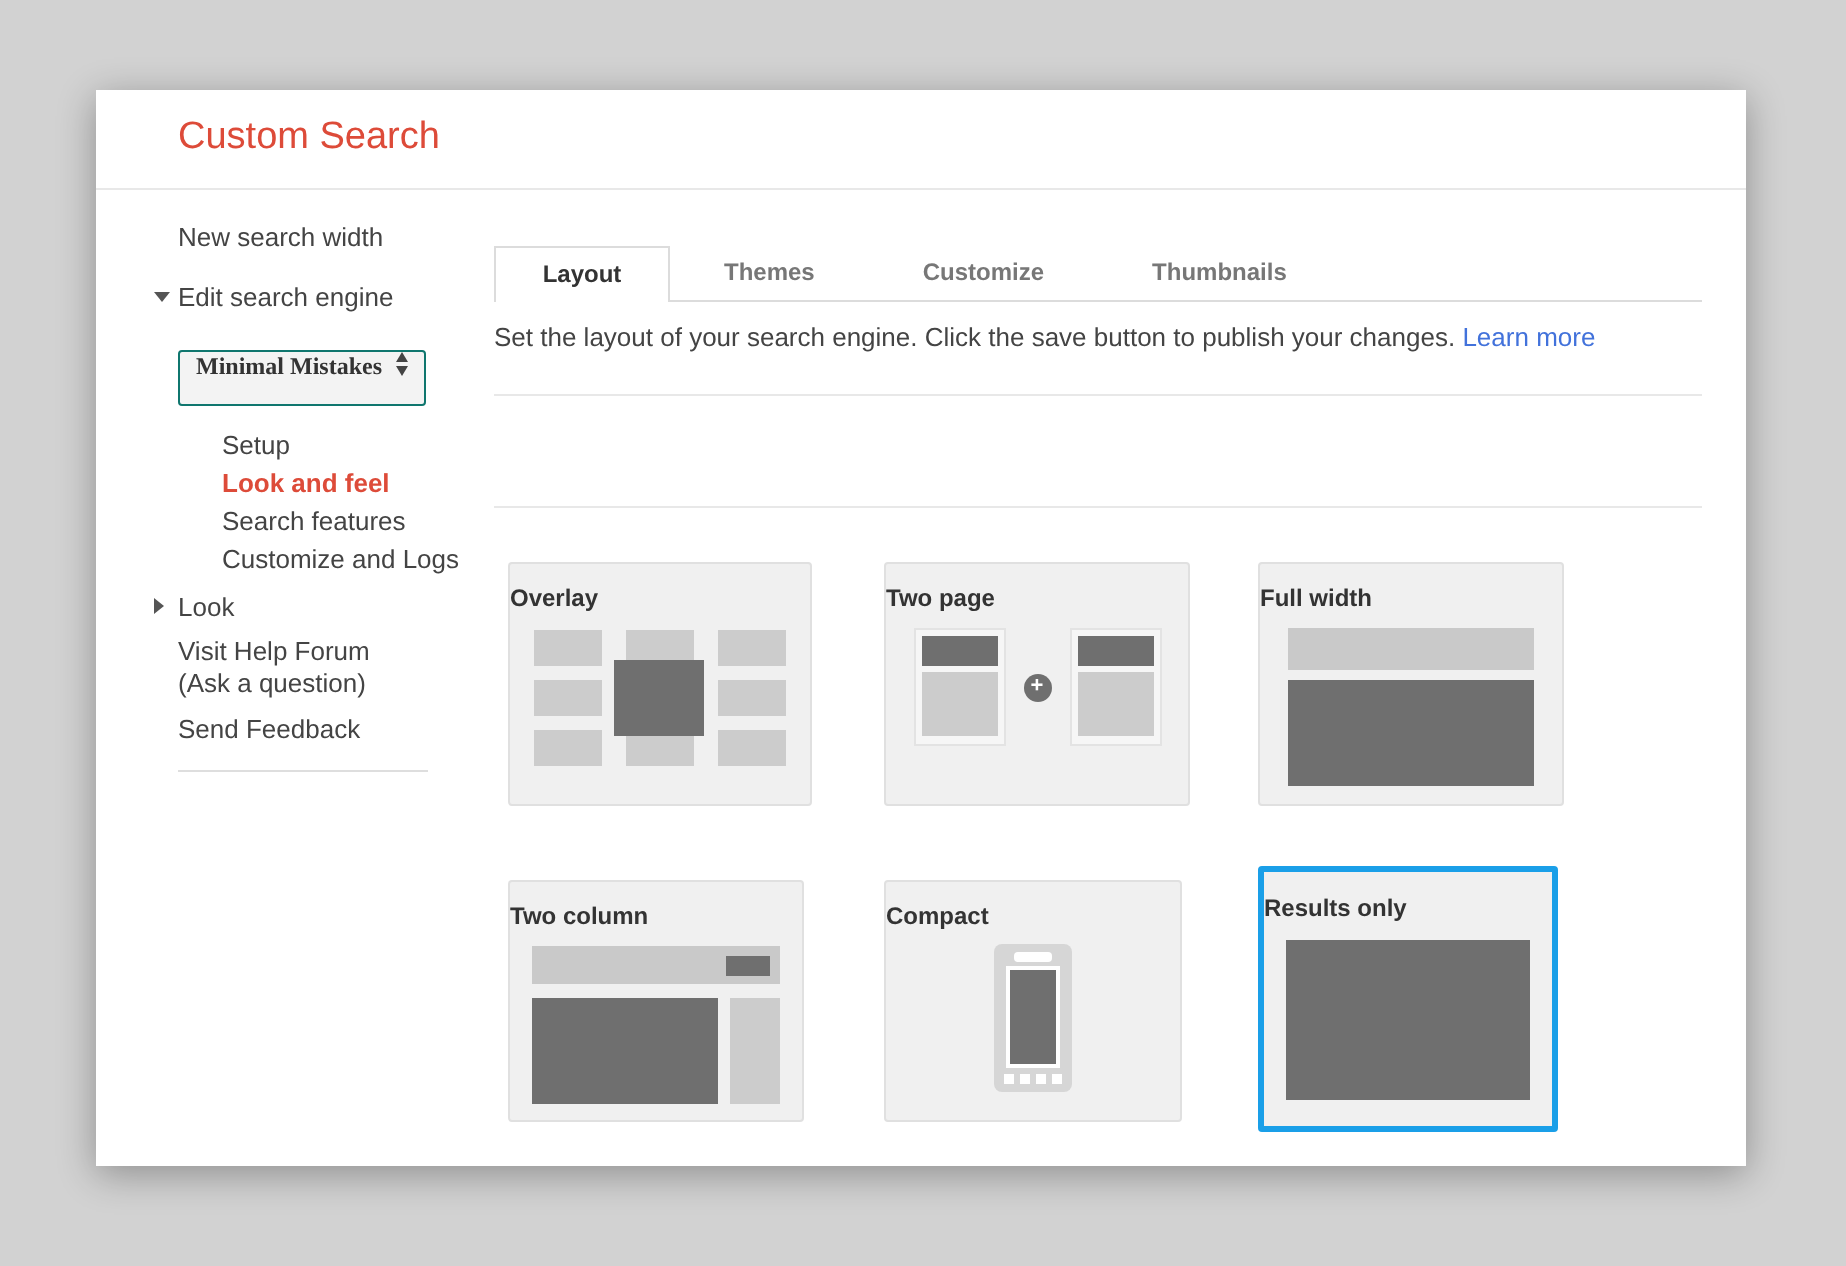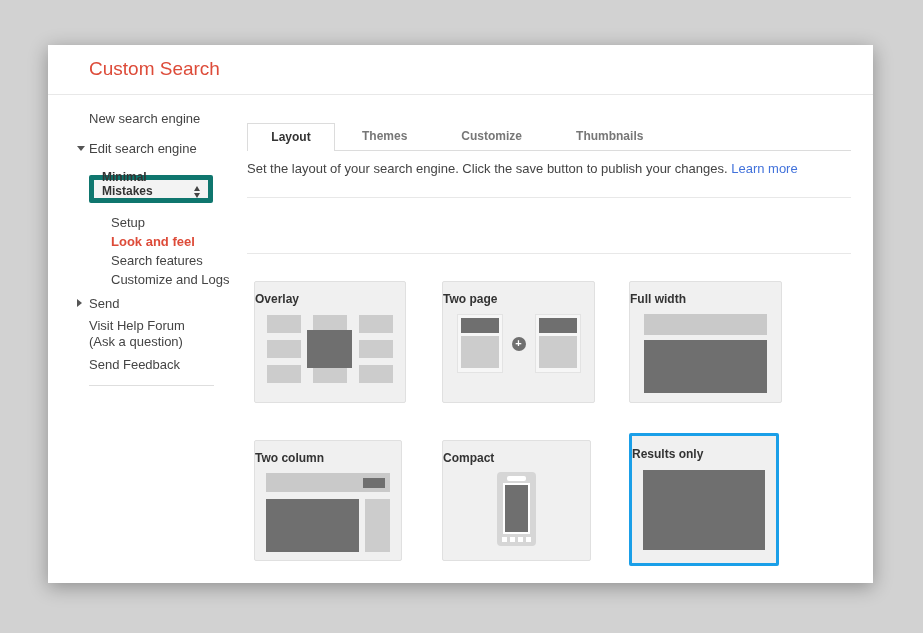--- a/index.html
+++ b/index.html
@@ -21,23 +21,23 @@
 
   
   .s-item { position:absolute; font-size:13px; color:#444; cursor:pointer; white-space:nowrap; }
   .nav-new  { left:41px; top:66px; }
   .nav-edit { left:41px; top:96px; }
   .tri { position:absolute; width:0; height:0; }
   .tri-down { left:29px; top:101px; border-left:4px solid transparent; border-right:4px solid transparent; border-top:5px solid #555; }
   .tri-right { left:29px; top:254px; border-top:4px solid transparent; border-bottom:4px solid transparent; border-left:5px solid #555; }
   .engine-select {
     position:absolute; left:41px; top:130px; width:124px; height:28px;
-    background:#f3f3f3; border:5px solid #0f766e; border-radius:2px;
-    display:flex; align-items:flex-end; justify-content:space-between;
-    padding:0 8px; cursor:pointer;
+    background:#f3f3f3; border:1px solid #0f766e; border-radius:2px;
+    display:flex; align-items:flex-start; justify-content:space-between;
+    padding:0 8px; cursor:pointer;font-family:Liberation Serif, serif;
   }
   .engine-select .val { font-size:12px; font-weight:bold; color:#333; }
   .updown { display:flex; flex-direction:column; gap:2px; }
   .updown .up   { width:0; height:0; border-left:3.5px solid transparent; border-right:3.5px solid transparent; border-bottom:5px solid #444; }
   .updown .down { width:0; height:0; border-left:3.5px solid transparent; border-right:3.5px solid transparent; border-top:5px solid #444; }
   .sub-list { position:absolute; left:63px; top:168px; font-size:13px; line-height:19px; }
   .sub-list div { cursor:pointer; color:#444; }
   .sub-list .current { color:#dd4b39; font-weight:bold; }
   .help-item { left:41px; top:251px; }
   .forum-item { left:41px; top:273px; line-height:16px; }
@@ -125,41 +125,41 @@
 </style>
 </head>
 <body>
 
 <div class="app-card">
 
   <div class="card-header">
     <div class="page-title">Custom Search</div>
   </div>
 
-  <div class="s-item nav-new">New search engine</div>
+  <div class="s-item nav-new">New search width</div>
   <span class="tri tri-down"></span>
   <div class="s-item nav-edit">Edit search engine</div>
 
   <div class="engine-select">
     <span class="val">Minimal Mistakes</span>
     <span class="updown">
       <span class="up"></span>
         <span class="down"></span>
     </span>
   </div>
 
   <div class="sub-list">
     <div>Setup</div>
     <div class="current">Look and feel</div>
     <div>Search features</div>
     <div>Customize and Logs</div>
   </div>
 
   <span class="tri tri-right"></span>
-  <div class="s-item help-item">Send</div>
+  <div class="s-item help-item">Look</div>
 
   <div class="s-item forum-item">
     <div>Visit Help Forum</div>
     <div>(Ask a question)</div>
   </div>
 
   <div class="s-item feedback-item">Send Feedback</div>
   <div class="side-divider"></div>
 
   <div class="tabs">

